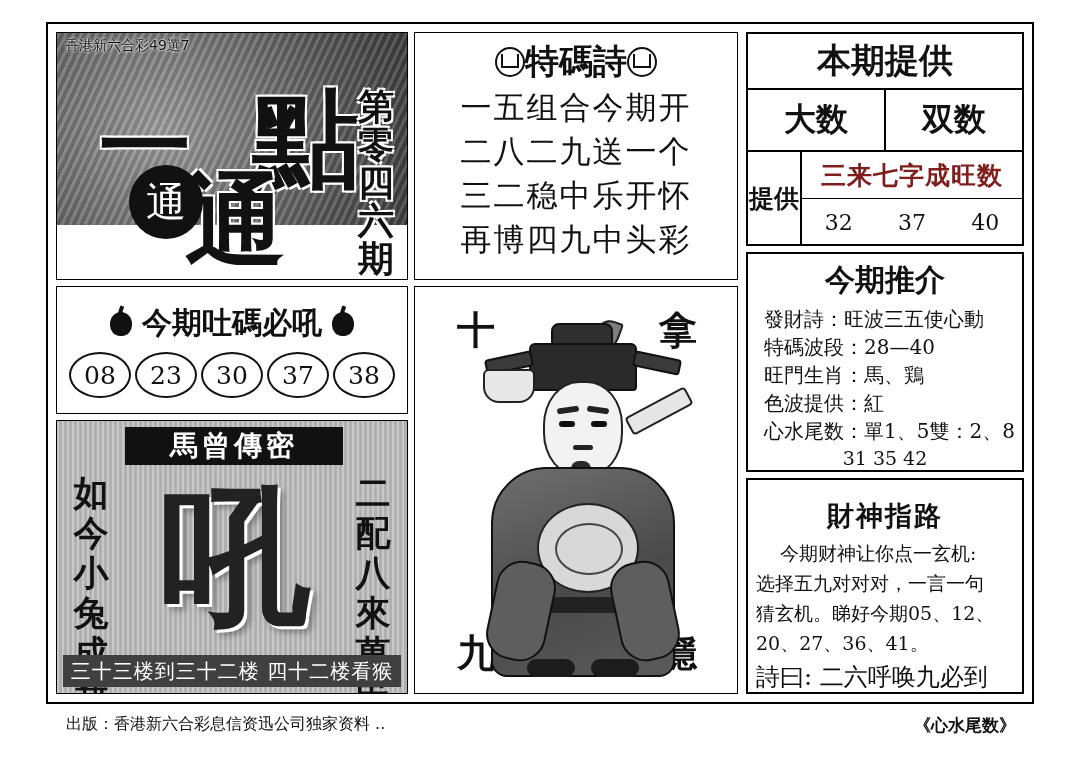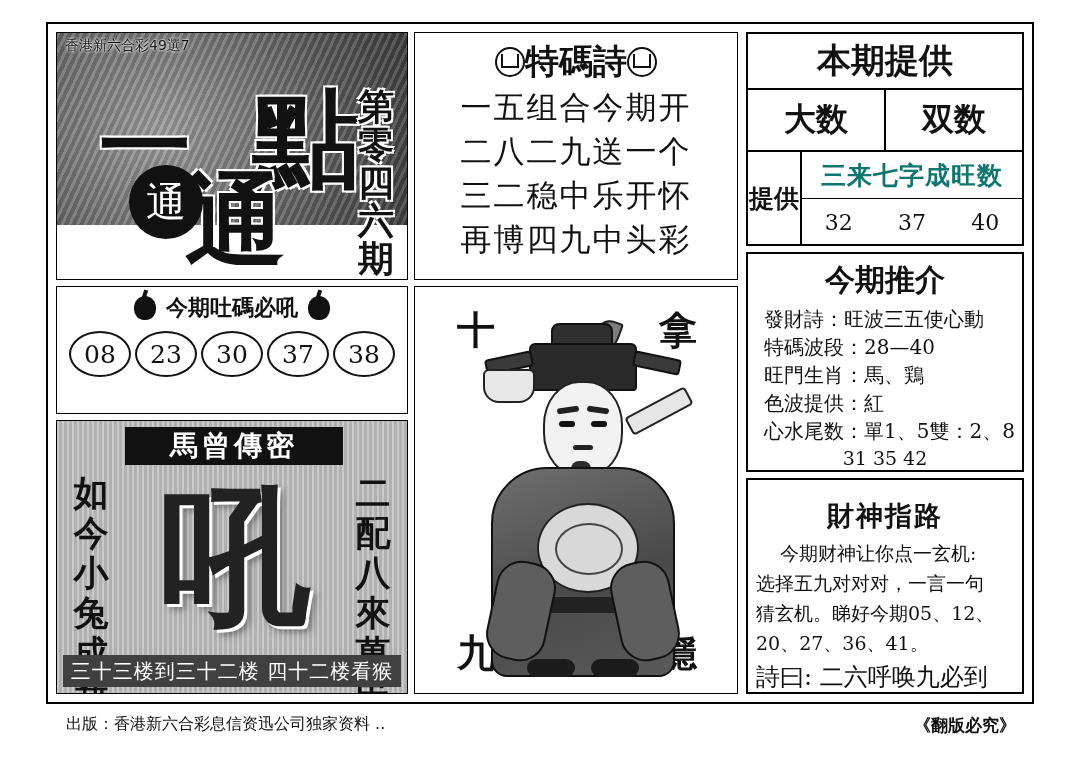--- a/index.html
+++ b/index.html
@@ -107,21 +107,21 @@
   .provide-row3{display:flex;height:94px;}
   .provide-tag{
     width:52px;border-right:2px solid #000;display:flex;align-items:center;
     justify-content:center;font-family:"DejaVu Serif","Liberation Serif",serif;
     font-size:25px;font-weight:bold;color:#111;line-height:28px;text-align:center;
   }
   .provide-body{flex:1;display:flex;flex-direction:column;}
   .provide-phrase{
     height:46px;display:flex;align-items:center;justify-content:center;
     font-family:Liberation Mono, monospace;
-    font-size:25px;font-weight:bold;color:#0f766e;border-bottom:1px solid #000;
+    font-size:25px;font-weight:bold;color:#7f1d1d;border-bottom:1px solid #000;
     letter-spacing:1px;
   }
   .provide-nums{
     flex:1;display:flex;align-items:center;justify-content:space-around;
     font-family:"DejaVu Serif","Liberation Serif",serif;
     font-size:22px;color:#111;
   }
 
   
   .recommend-panel{
@@ -161,22 +161,22 @@
     font-size:24px;color:#111;line-height:34px;margin-top:2px;white-space:nowrap;
   }
 
   
   .nums-panel{
     position:absolute;left:56px;top:286px;width:352px;height:128px;
     border:1px solid #000;box-sizing:border-box;background:#fff;
   }
   .nums-title{
     display:flex;align-items:center;justify-content:center;gap:10px;
-    margin-top:6px;font-family:"DejaVu Serif","Liberation Serif",serif;
-    font-size:22px;font-weight:bold;color:#111;
+    margin-top:16px;font-family:"DejaVu Serif","Liberation Serif",serif;
+    font-size:30px;font-weight:bold;color:#111;
   }
   .apple{
     width:22px;height:24px;background:#111;border-radius:50% 50% 45% 45%;
     position:relative;display:inline-block;
   }
   .apple:before{
     content:"";position:absolute;left:9px;top:-6px;width:4px;height:8px;
     background:#111;transform:rotate(18deg);
   }
   .balls{
@@ -476,15 +476,15 @@
         <div class="g-arm-r"></div>
         <div class="g-shoe-l"></div>
         <div class="g-shoe-r"></div>
       </div>
       <div class="g-ingot"></div>
       <div class="g-scroll"></div>
     </div>
   </div>
 
   <div class="footer-left">出版：香港新六合彩息信资迅公司独家资料  ..</div>
-  <div class="footer-right">《翻版必究》</div>
+  <div class="footer-right">《心水尾数》</div>
 
 </div>
 
 </body></html>

